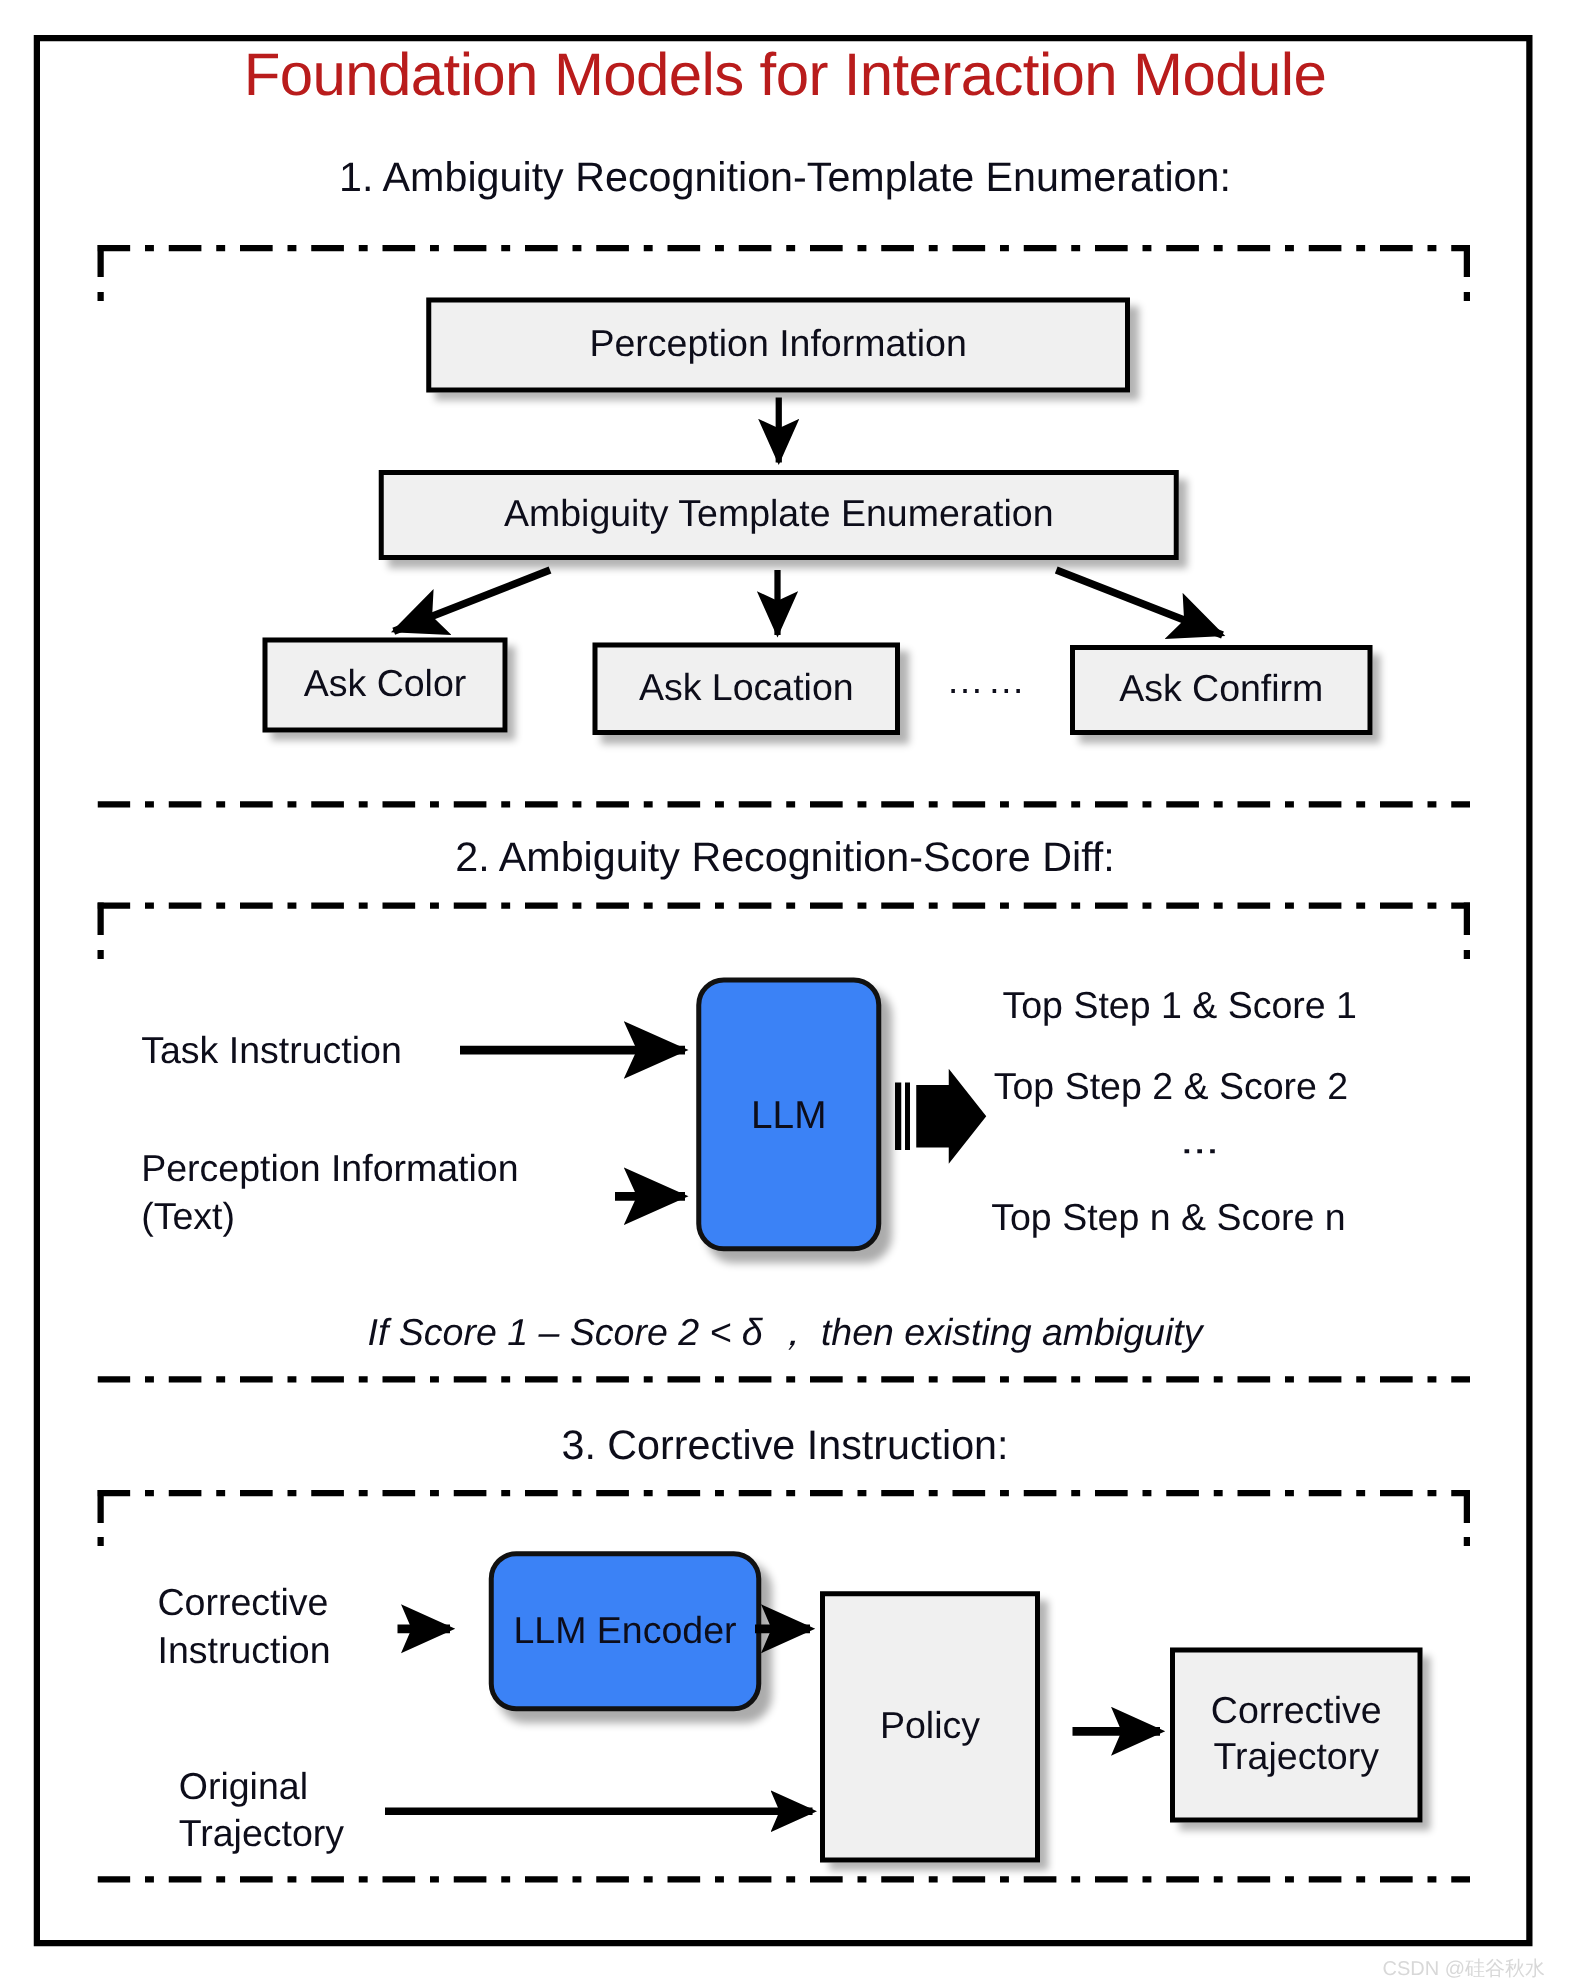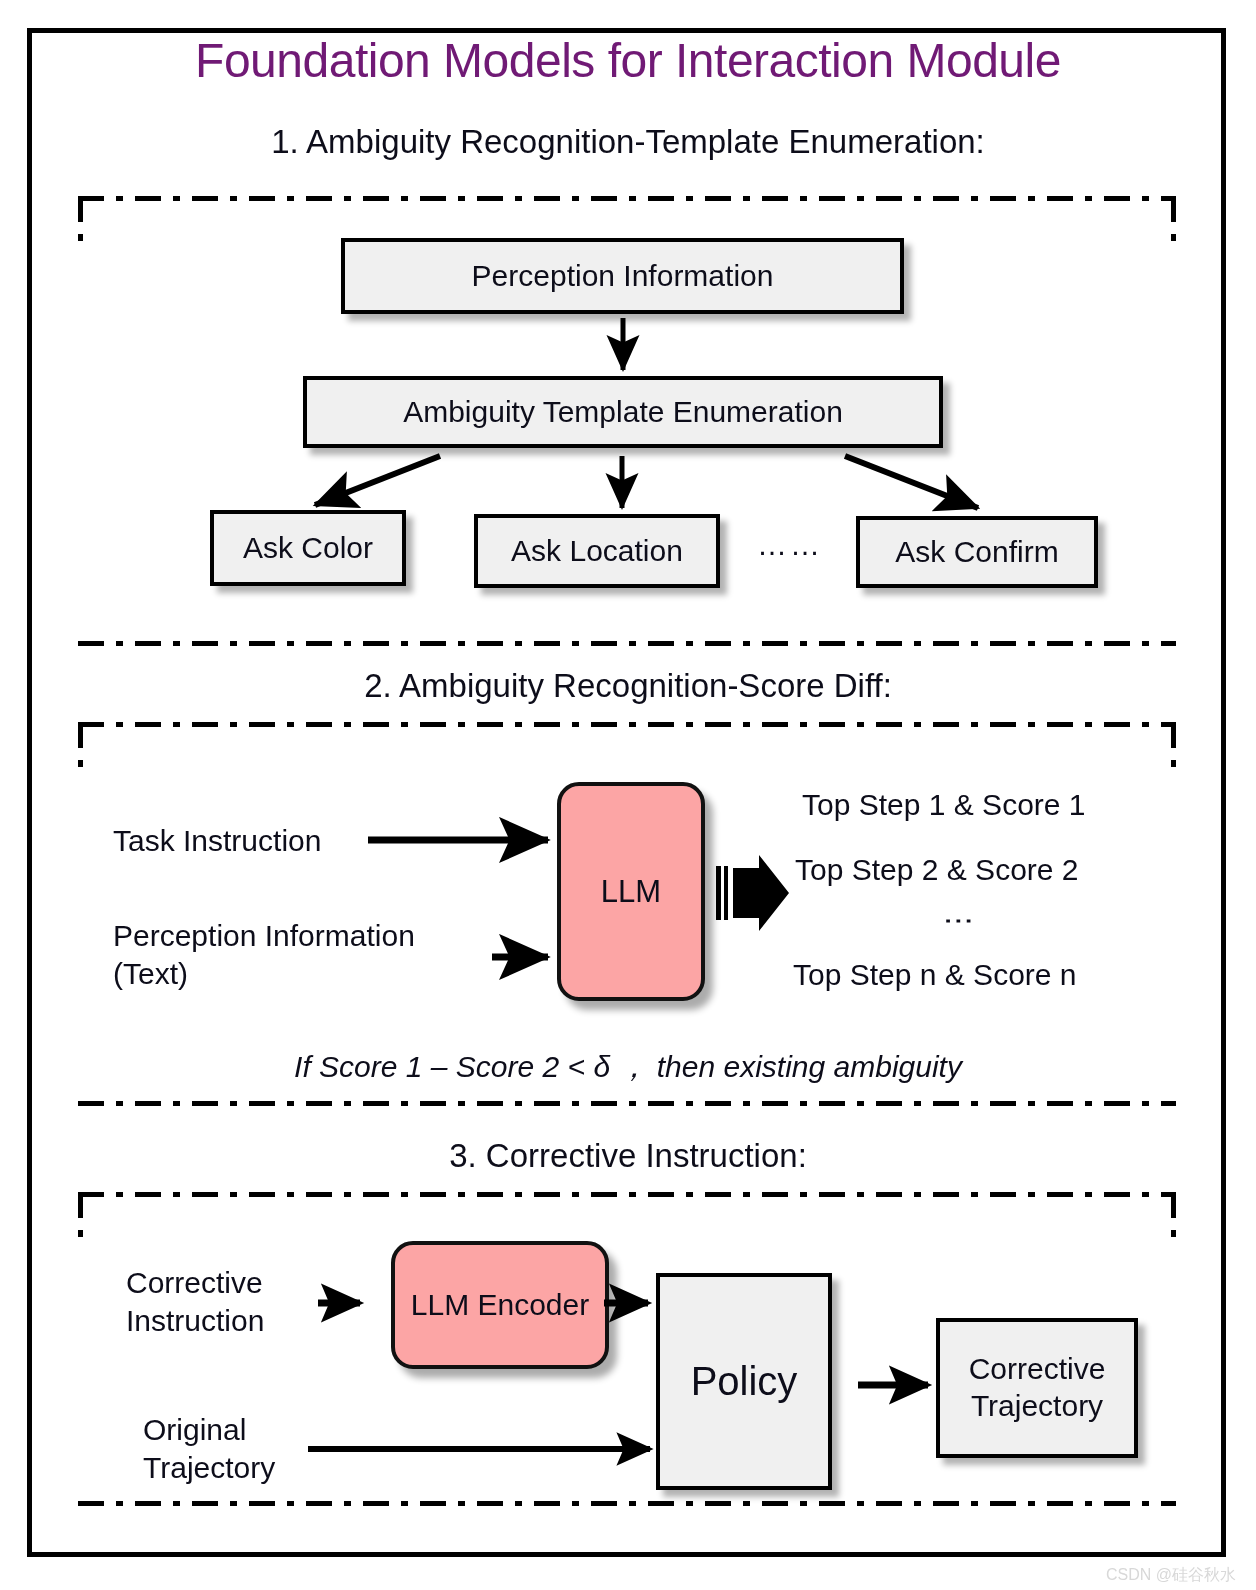--- a/index.html
+++ b/index.html
@@ -31,21 +31,21 @@
 
   
   .main-title {
     position: absolute;
     left: 0; right: 0;
     top: 36px;
     text-align: center;
     font-size: 48px;
     line-height: 1.05;
     letter-spacing: -0.5px;
-    color: #701a75;
+    color: #b91c1c;
     white-space: nowrap;
   }
   .section-title {
     position: absolute;
     left: 0; right: 0;
     text-align: center;
     font-size: 33px;
     line-height: 1.1;
     color: #0d0d1a;
     white-space: nowrap;
@@ -96,21 +96,21 @@
     display: flex;
     align-items: center;
     justify-content: center;
     text-align: center;
     font-size: 30px;
     line-height: 1.16;
     color: #0d0d1a;
     box-shadow: 7px 7px 6px rgba(0,0,0,0.30);
   }
   .box-round {
-    background: #fca5a5;
+    background: #3b82f6;
     border: 4px solid #111111;
     border-radius: 22px;
     box-shadow: 8px 9px 7px rgba(0,0,0,0.33);
   }
 
   
   #box-perception  { left: 341px; top: 238px;  width: 563px; height: 76px; }
   #box-enumeration { left: 303px; top: 376px;  width: 640px; height: 72px; }
   #box-ask-color   { left: 210px; top: 510px;  width: 196px; height: 76px; }
   #box-ask-location{ left: 474px; top: 514px;  width: 246px; height: 74px; }
@@ -121,21 +121,21 @@
     left: 557px; top: 782px; width: 148px; height: 219px;
     font-size: 31px;
   }
   
   #box-llm-encoder {
     left: 368px; top: 1241px; width: 218px; height: 128px;
     font-size: 30px; line-height: 1.25; margin-left: 23px;
   }
   #box-policy {
     left: 656px; top: 1273px; width: 176px; height: 217px;
-    font-size: 40px;
+    font-size: 30px;
   }
   #box-corrective-traj {
     left: 936px; top: 1318px; width: 202px; height: 140px;
     font-size: 30px; line-height: 1.22;
   }
 
   
   .label {
     position: absolute;
     font-size: 30px;

